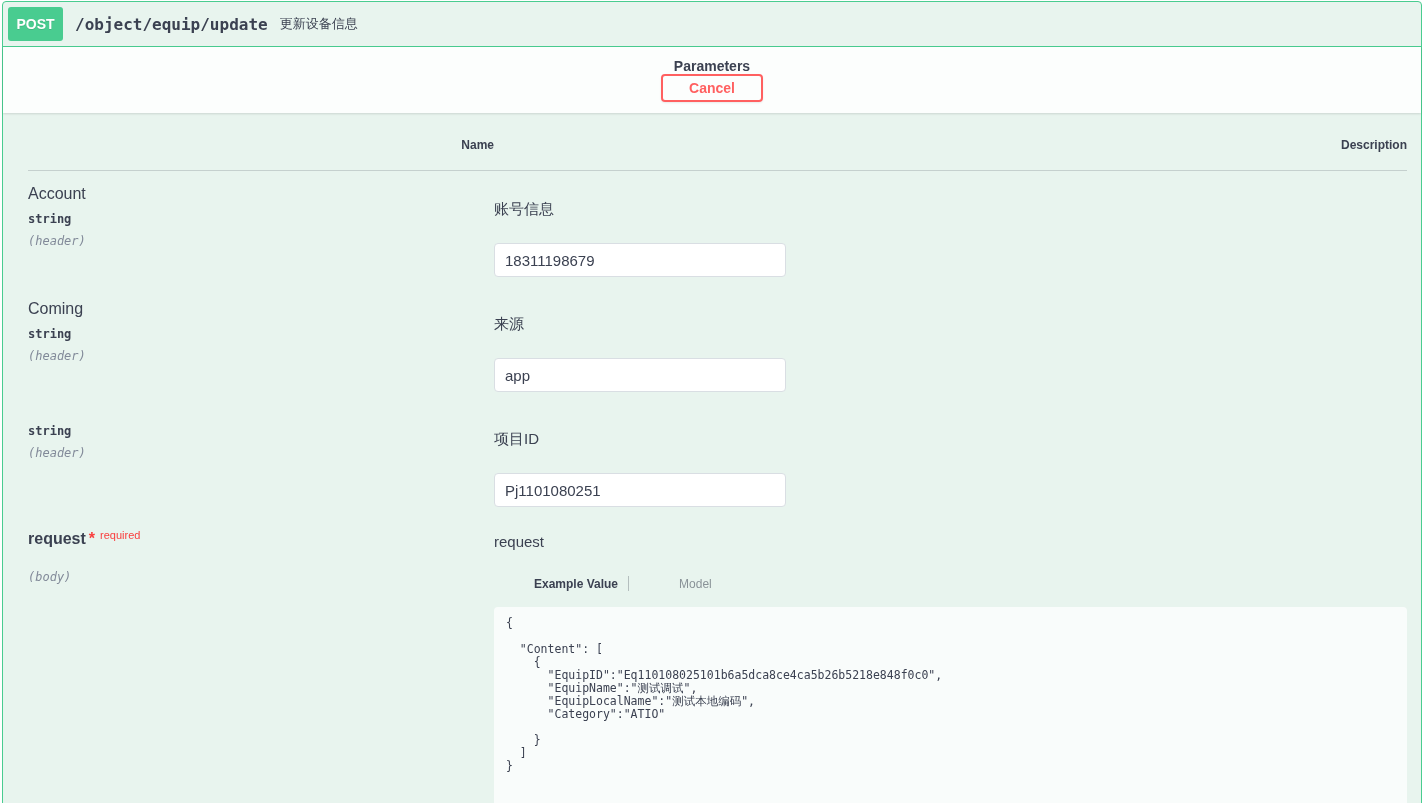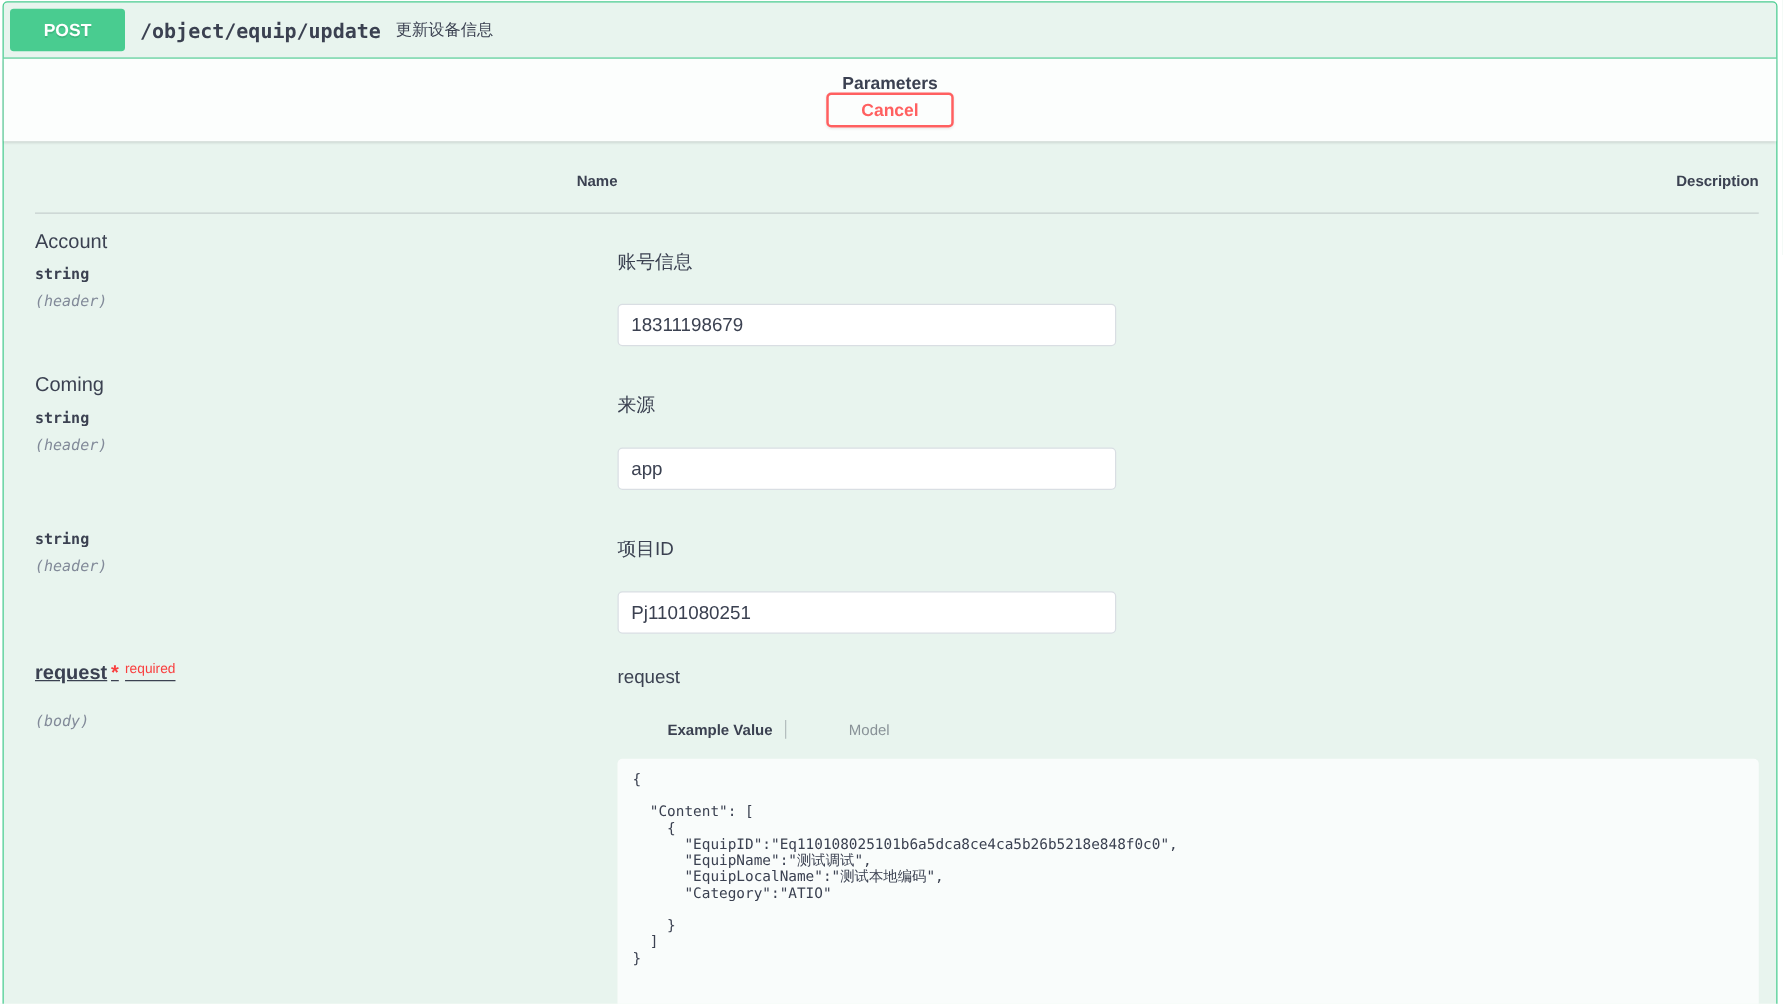--- a/index.html
+++ b/index.html
@@ -19,21 +19,21 @@
   }
   
   .opblock-summary {
     display: flex; align-items: center;
     padding: 5px;
     border-bottom: 1px solid #49cc90;
     cursor: pointer;
   }
   .method-badge {
     display: inline-block;
-    width: 92px; padding: 9px 0;
+    width: 55px; padding: 9px 0;
     text-align: center;
     background: #49cc90; color: #fff;
     font-size: 14px; font-weight: bold;
     border-radius: 3px;
     text-shadow: 0 1px 0 rgba(0,0,0,.1);
   }
   .path {
     margin-left: 12px;
     font-family: "DejaVu Sans Mono", monospace;
     font-size: 16px; font-weight: bold; color: #3b4151;
@@ -64,21 +64,21 @@
     font-size: 12px; font-weight: bold;
     padding-bottom: 18px;
     border-bottom: 1px solid rgba(59,65,81,.2);
     text-align: right;
   }
   .param-row {
     display: grid; grid-template-columns: 466px 1fr;
     padding: 14px 0 9px;
   }
   .param-name { font-size: 16px; color: #3b4151; }
-  .param-name.required-name { font-weight: bold; text-decoration: underline; }
+  .param-name.required-name { font-weight: bold; }
   .star { color: #f93e3e; margin-left: 3px; font-weight: bold; }
   .required-label {
     color: #f93e3e; font-size: 11px;
     position: relative; top: -5px; margin-left: 5px; font-weight: normal;
   }
   .param-type {
     margin-top: 9px;
     font-family: "DejaVu Sans Mono", monospace;
     font-size: 12px; font-weight: bold;
   }
@@ -86,21 +86,21 @@
     margin-top: 8px;
     font-family: "DejaVu Sans Mono", monospace;
     font-style: italic; font-size: 12px; color: #828a99;
   }
   .param-in.body-in { margin-top: 22px; }
   .param-desc { margin-top: 15px; font-size: 15px; }
   .body-row .param-desc { margin-top: 3px; font-size: 15px; }
   .param-input {
     display: block;
     margin-top: 24px;
-    width: 399px; height: 34px;
+    width: 292px; height: 34px;
     border: 1px solid #d9dee3; border-radius: 4px;
     padding: 0 10px;
     font-family: inherit; font-size: 15px; color: #3b4151;
     background: #fff;
   }
   
   .tabs { display: flex; align-items: center; margin-top: 26px; font-size: 12px; }
   .tab { cursor: pointer; padding-left: 40px; }
   .tab.active { font-weight: bold; color: #3b4151; }
   .tab.inactive { color: rgba(59,65,81,.55); }

